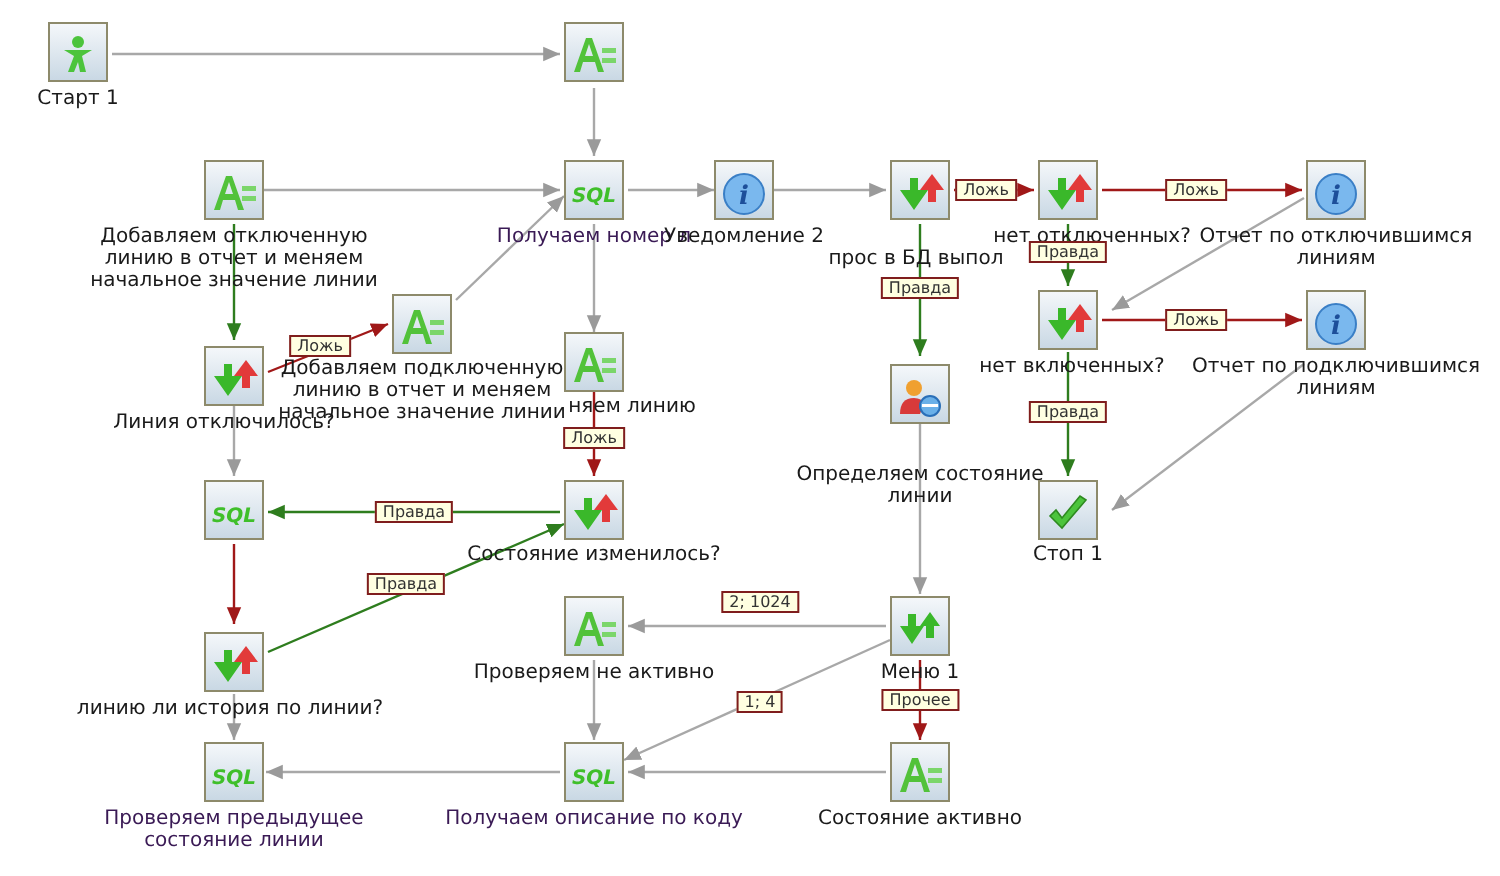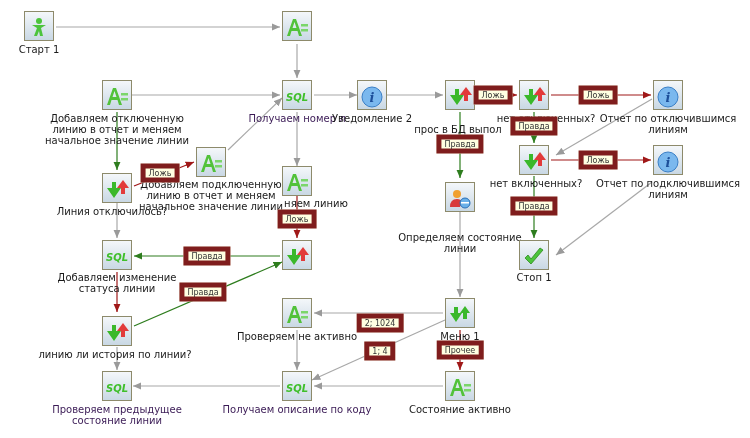--- a/index.html
+++ b/index.html
@@ -7,21 +7,21 @@
   #canvas { position:absolute; left:0; top:0; width:668px; height:438px; }
   svg#wires { position:absolute; left:0; top:0; width:750px; height:438px; }
   .node { position:absolute; width:30px; height:30px; box-sizing:border-box;
           border:1px solid #8d8a6b; background:linear-gradient(#f4f7fa,#c9d8e4);
           display:flex; align-items:flex-end; justify-content:center; cursor:pointer; }
   .node svg { width:24px; height:24px; }
   .lbl { position:absolute; font-size:10px; line-height:11px; color:#1a1a1a;
          text-align:center; white-space:pre; transform:translateX(-50%); }
   .lbl.purple { color:#3a1a55; }
   .tag { position:absolute; font-size:8px; line-height:9px; color:#333; background:#ffffe1;
-         border:5px solid #7f1d1d; padding:0 3px; white-space:nowrap; transform:translate(-50%,-50%); }
+         border:1px solid #7f1d1d; padding:0 3px; white-space:nowrap; transform:translate(-50%,-50%); }
 </style>
 </head>
 <body>
 
 <div id="canvas">
 <svg id="wires" xmlns="http://www.w3.org/2000/svg">
   <defs>
     <marker id="ag" markerWidth="8" markerHeight="8" refX="7" refY="4" orient="auto">
           <path d="M0,1 L7,4 L0,7 z" fill="#9a9a9a"></path>
         </marker>
@@ -201,29 +201,28 @@
         <path d="M3 13 L9 19 L21 5 L18 3 L9 14 L6 10 Z" fill="#4cc43c" stroke="#2e8a20" stroke-width="0.8"></path>
       </svg>
 </div>
 <div class="lbl" style="left:534px;top:272px">Стоп 1</div>
 
 <div class="node" style="left:102px;top:240px">
   <svg viewBox="0 0 24 24">
         <text x="12" y="16" text-anchor="middle" font-size="10" font-weight="bold" font-style="italic" fill="#3fbf2a" font-family="DejaVu Sans, sans-serif">SQL</text>
       </svg>
 </div>
-<div class="lbl" style="left:117px;top:272px">Добавляем изменение
-статуса линии</div>
 
 <div class="node" style="left:282px;top:240px">
   <svg viewBox="0 0 24 24">
         <path d="M2 10 L7 10 L7 4 L11 4 L11 10 L16 10 L9 20 Z" fill="#3ab82a"></path>
         <path d="M12 10 L18 2 L24 10 L20 10 L20 16 L16 16 L16 10 Z" fill="#e23a3a"></path>
       </svg>
 </div>
+<div class="lbl" style="left:297px;top:272px">Состояние изменилось?</div>
 
 <div class="node" style="left:102px;top:316px">
   <svg viewBox="0 0 24 24">
         <path d="M2 10 L7 10 L7 4 L11 4 L11 10 L16 10 L9 20 Z" fill="#3ab82a"></path>
         <path d="M12 10 L18 2 L24 10 L20 10 L20 16 L16 16 L16 10 Z" fill="#e23a3a"></path>
       </svg>
 </div>
 <div class="lbl" style="left:115px;top:349px">линию ли история по линии?</div>
 
 <div class="node" style="left:282px;top:298px">
@@ -270,16 +269,16 @@
 <div class="tag" style="left:493px;top:95px">Ложь</div>
 <div class="tag" style="left:598px;top:95px">Ложь</div>
 <div class="tag" style="left:460px;top:144px">Правда</div>
 <div class="tag" style="left:534px;top:126px">Правда</div>
 <div class="tag" style="left:598px;top:160px">Ложь</div>
 <div class="tag" style="left:534px;top:206px">Правда</div>
 <div class="tag" style="left:160px;top:173px">Ложь</div>
 <div class="tag" style="left:297px;top:219px">Ложь</div>
 <div class="tag" style="left:207px;top:256px">Правда</div>
 <div class="tag" style="left:203px;top:292px">Правда</div>
-<div class="tag" style="left:380px;top:323px">2; 1024</div>
+<div class="tag" style="left:380px;top:301px">2; 1024</div>
 <div class="tag" style="left:380px;top:351px">1; 4</div>
 <div class="tag" style="left:460px;top:350px">Прочее</div>
 </div>
 
 </body></html>

